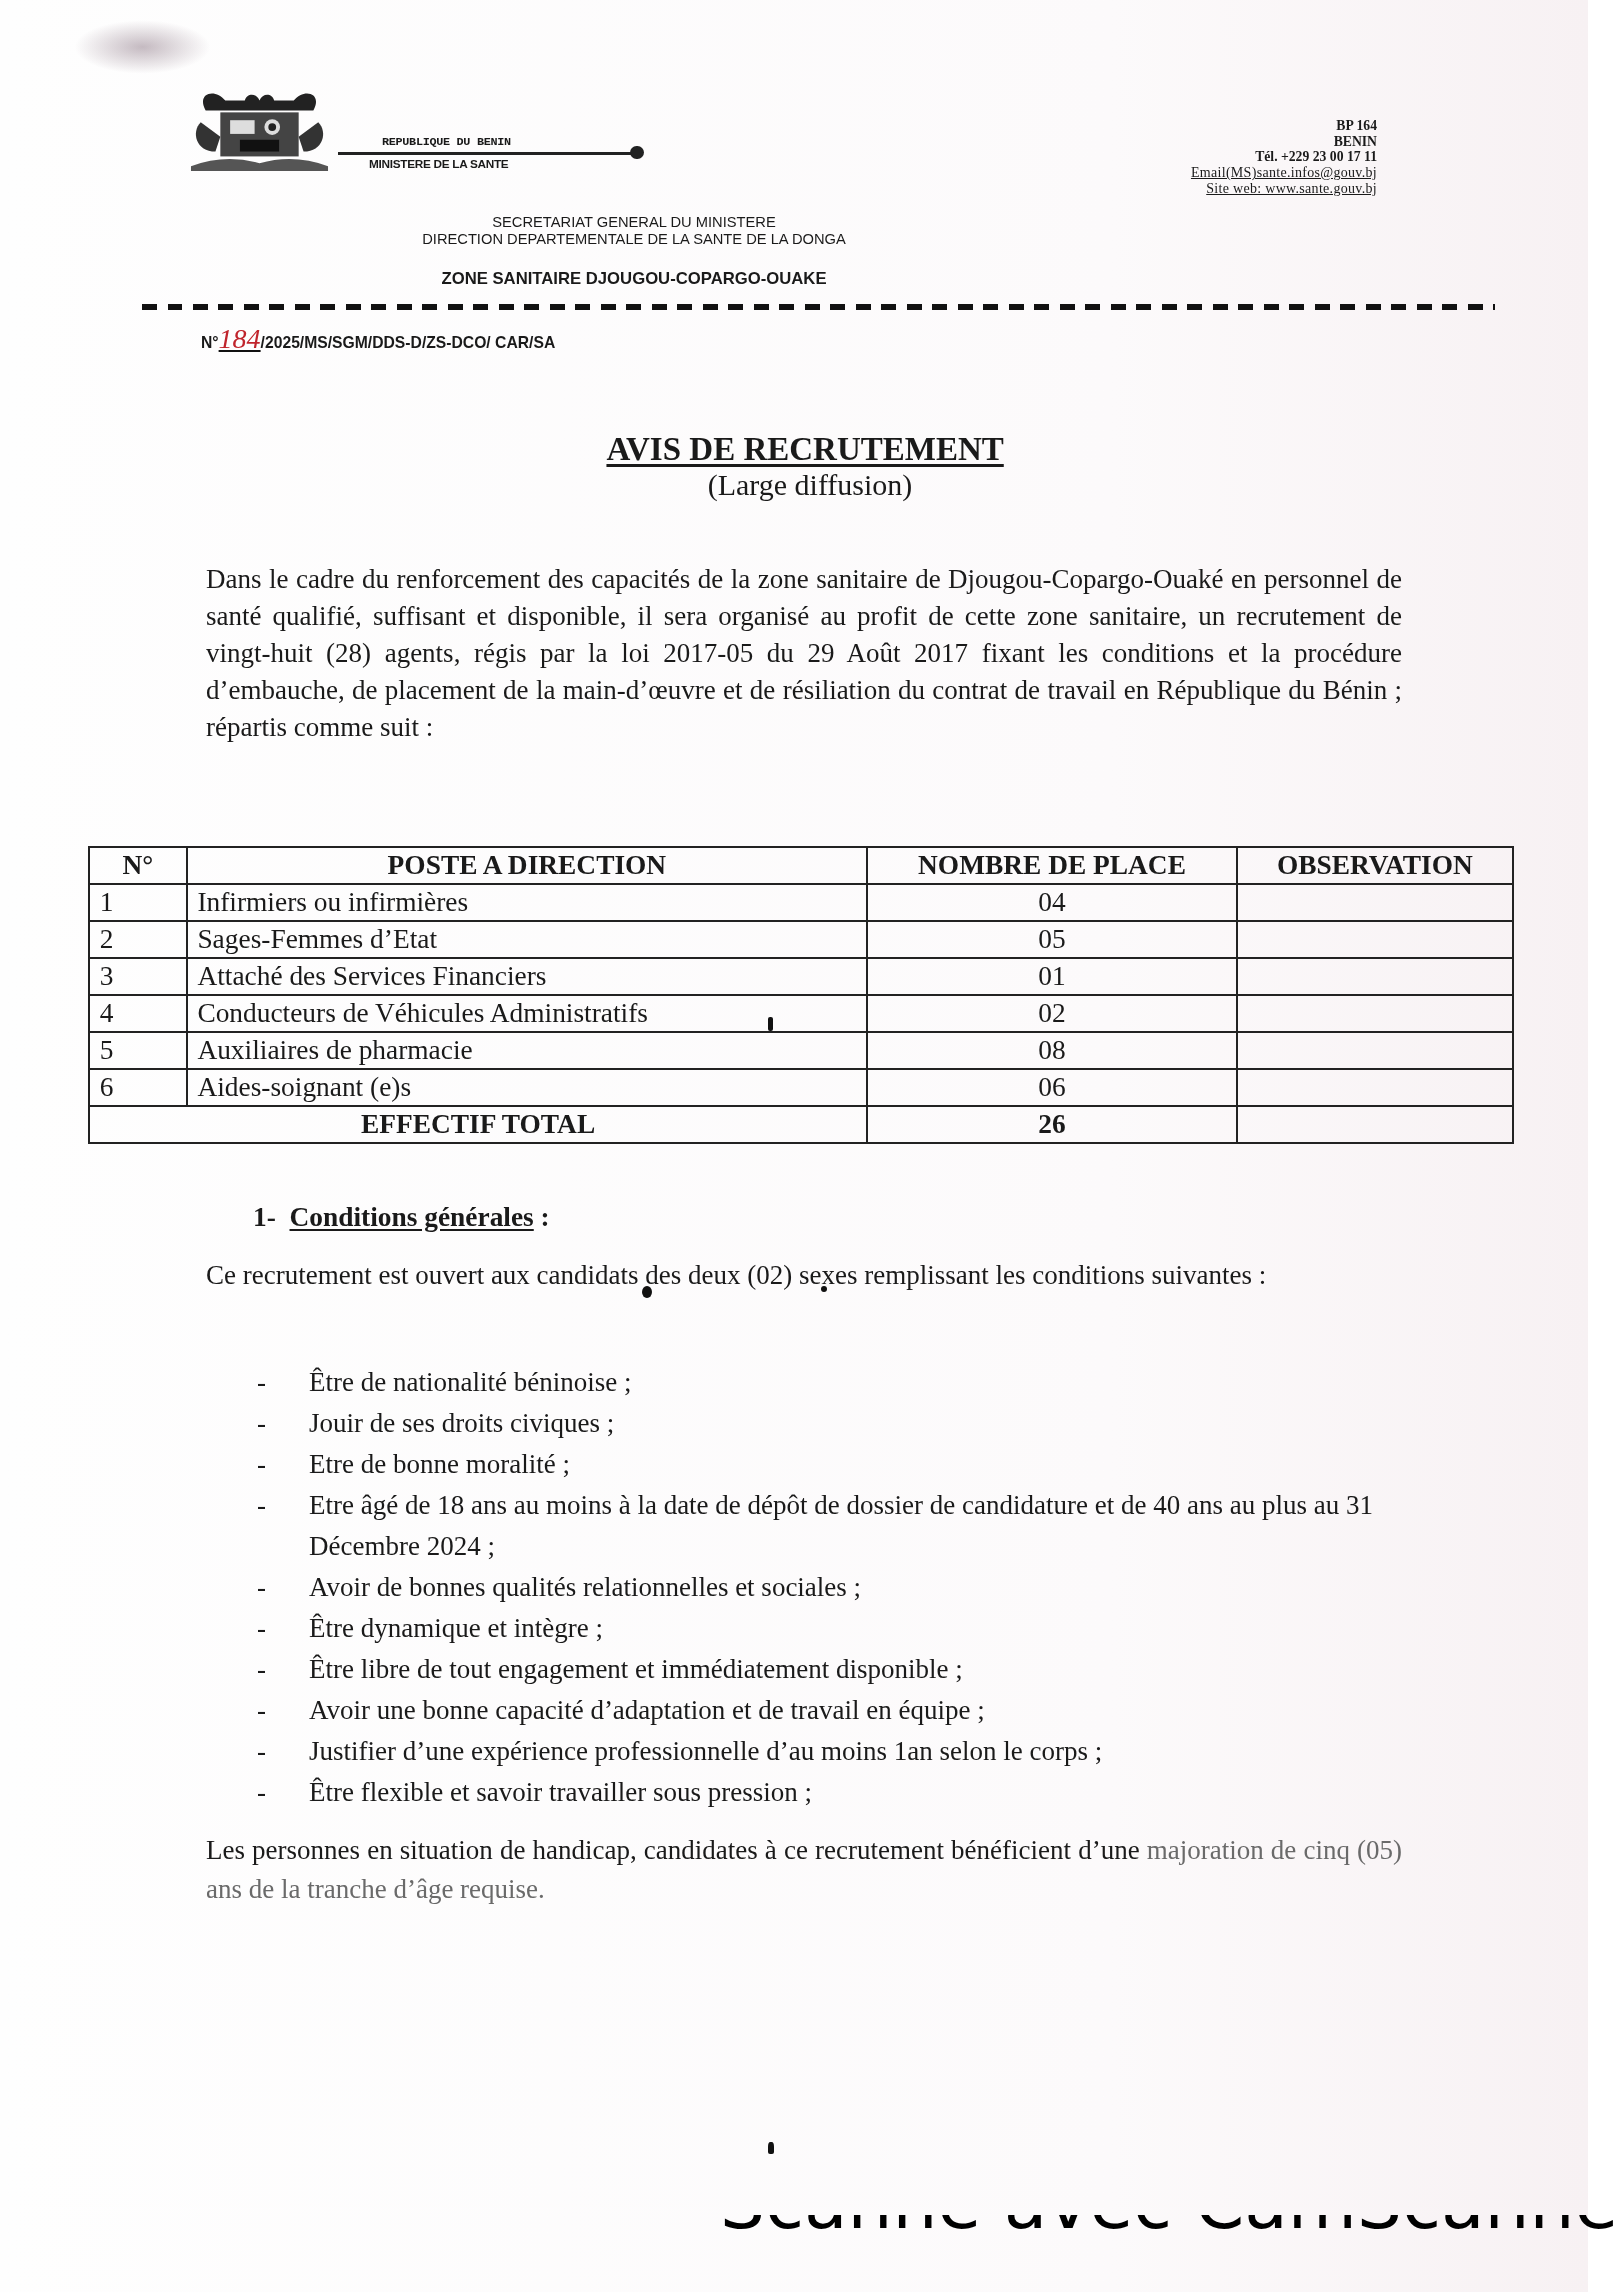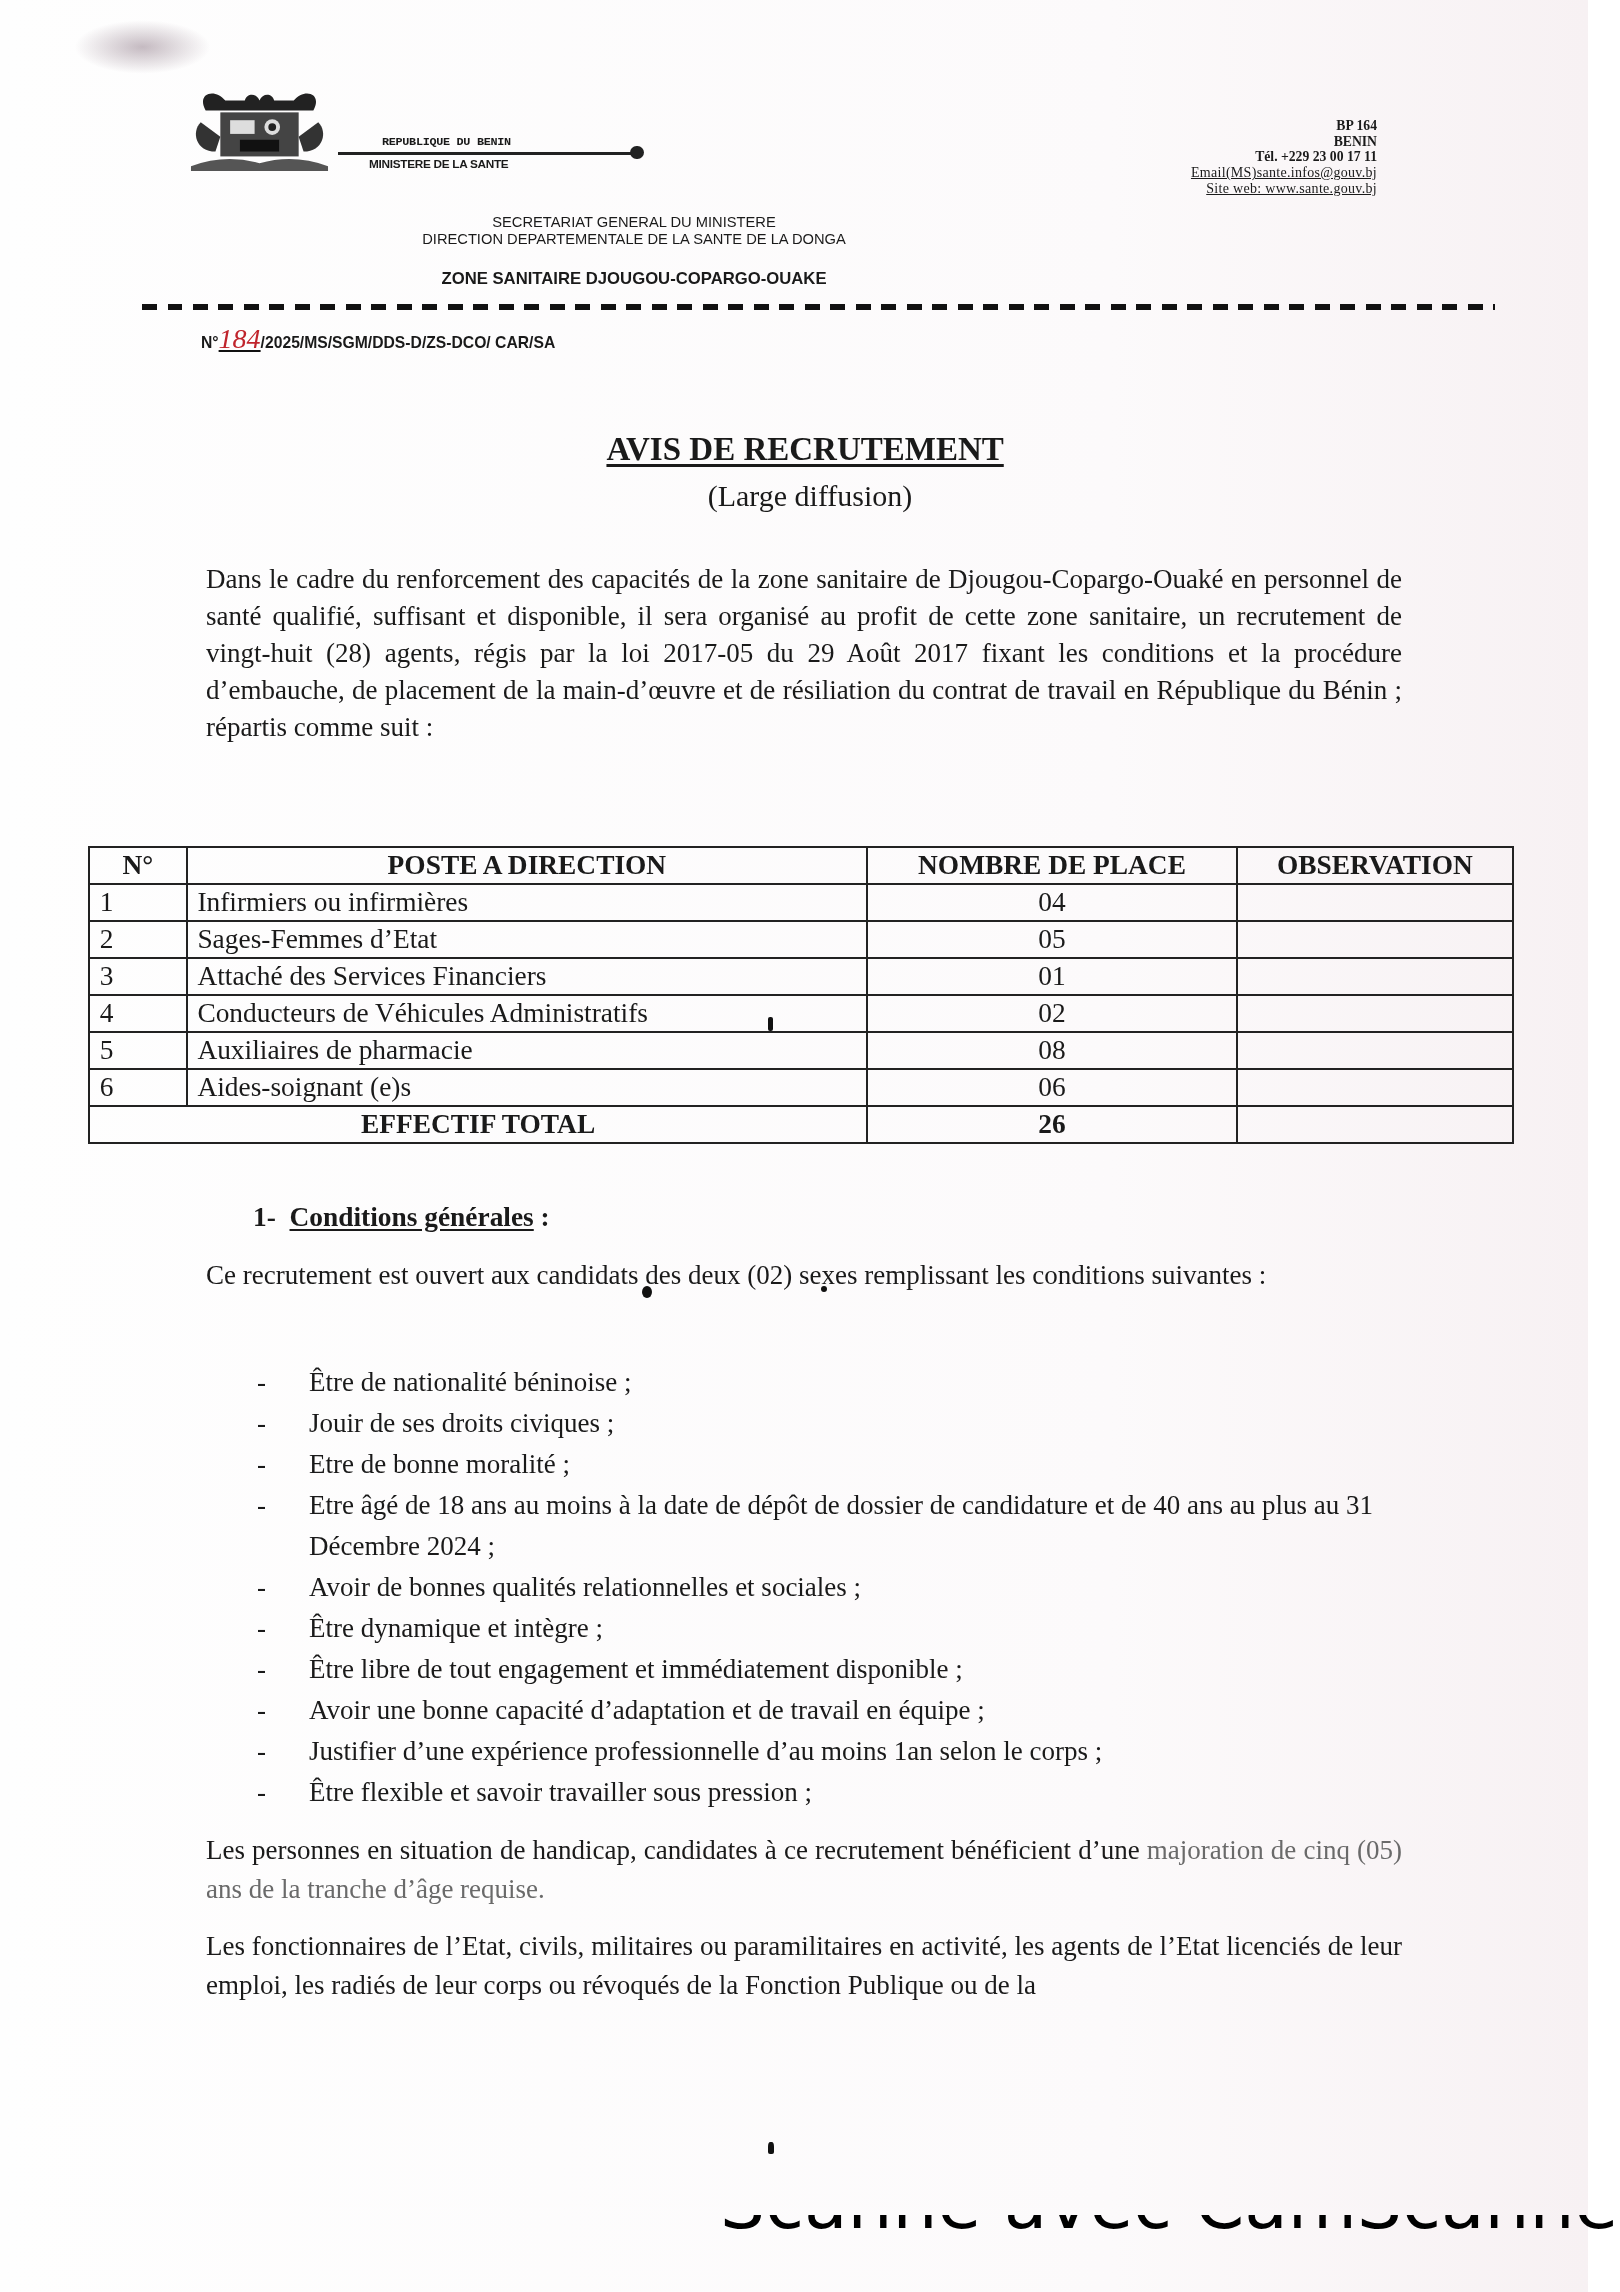--- a/index.html
+++ b/index.html
@@ -58,21 +58,21 @@
   }
   .ref .num { color: #c0242c; font-family: "Liberation Serif", serif; font-style: italic; font-size: 28px; font-weight: normal; text-decoration: underline; text-decoration-color: #111; }
 
   
   .title {
     position: absolute; left: 0; width: 1620px; top: 431px; text-align: center;
     font-weight: bold; font-size: 33px; text-decoration: underline; text-underline-offset: 3.9px;
     padding-left: 0; margin-left: -4.9px;
   }
   .subtitle {
-    position: absolute; left: 0; width: 1620px; top: 479px; text-align: center; font-size: 30px;
+    position: absolute; left: 0; width: 1620px; top: 468px; text-align: center; font-size: 30px;
   }
 
   .para {
     position: absolute; left: 206px; width: 1196px; font-size: 27px; line-height: 37px;
     text-align: justify;
   }
   .p-intro { top: 561px; }
 
   
   table.recruit {
@@ -233,21 +233,20 @@
     <li><span class="bullet">-</span><span>Être libre de tout engagement et immédiatement disponible ;</span></li>
     <li><span class="bullet">-</span><span>Avoir une bonne capacité d’adaptation et de travail en équipe ;</span></li>
     <li><span class="bullet">-</span><span>Justifier d’une expérience professionnelle d’au moins 1an selon le corps ;</span></li>
     <li><span class="bullet">-</span><span>Être flexible et savoir travailler sous pression ;</span></li>
   </ul>
 
   <div class="para p-handi">
     <span>Les personnes en situation de handicap, candidates à ce recrutement bénéficient d’une </span><span class="faint">majoration de cinq (05) ans de la tranche d’âge requise.</span>
   </div>
 
-  <div class="para p-fonct">Les fonctionnaires de l’Etat, civils, militaires ou paramilitaires en activité, les agents de l’Etat licenciés de leur emploi, les radiés de leur corps ou révoqués de la Fonction Publique ou de la</div>
 
   <div class="speck" style="left:642px;top:1286px;width:9.8px;height:11.8px;"></div>
   <div class="speck" style="left:821px;top:1286px;width:5.9px;height:5.9px;"></div>
   <div class="speck" style="left:768px;top:1017px;width:4.9px;height:13.7px;border-radius:2px;"></div>
   <div class="speck" style="left:768px;top:2142px;width:5.9px;height:11.8px;border-radius:40% 40% 2px 2px;"></div>
 </div>
 
 <div class="edge-shadow"></div>
 
 <div class="watermark"><span>Scanné avec CamScanner</span></div>

